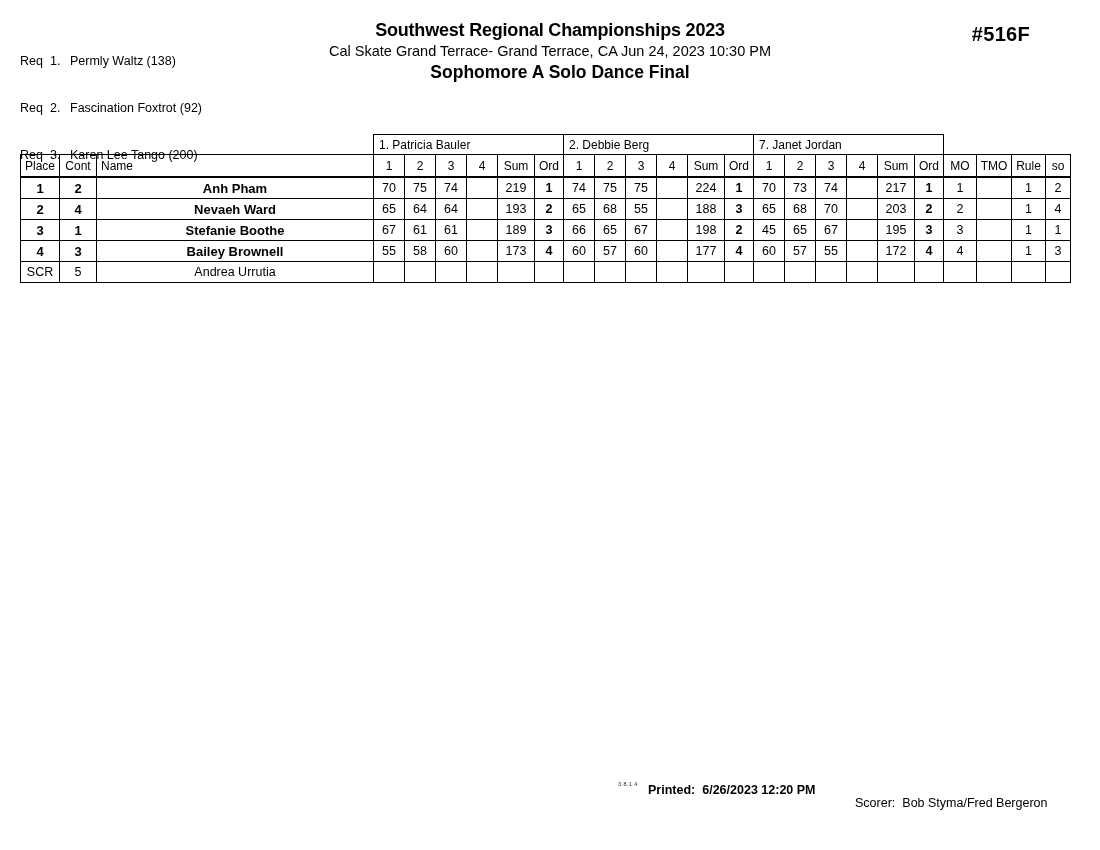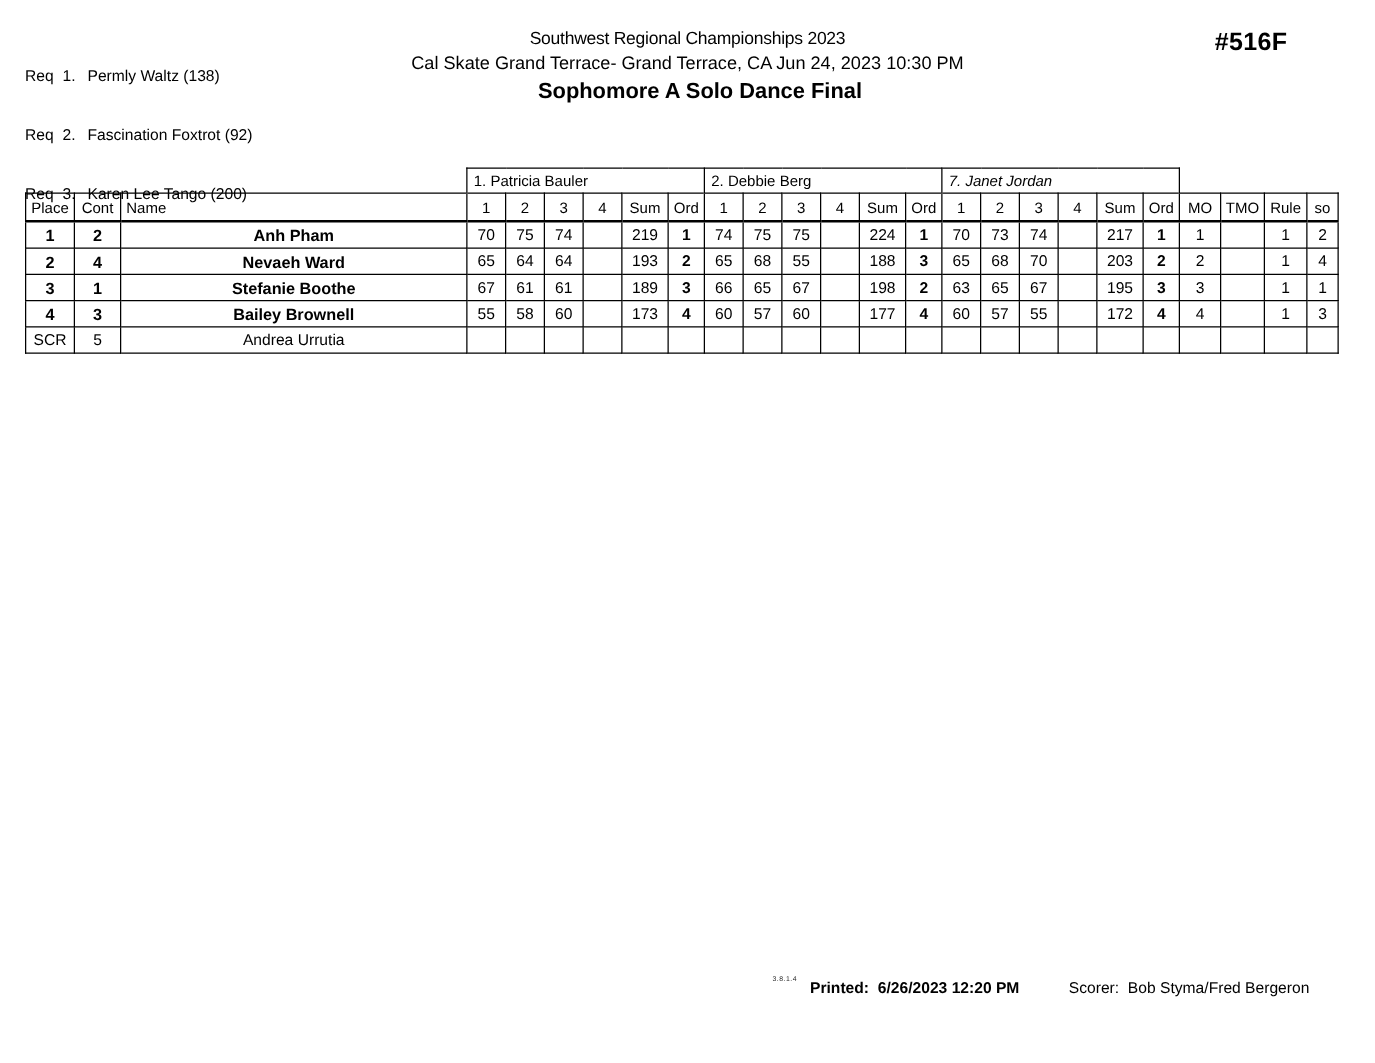--- a/index.html
+++ b/index.html
@@ -31,22 +31,22 @@
 
   
   #header {
     position: absolute;
     left: 0;
     top: 20px;
     width: 1100px;
     text-align: center;
   }
   #header .h-title {
-    font-size: 14px;
-    font-weight: normal;
+    font-size: 18px;
+    font-weight: bold;
     line-height: 21px;
     letter-spacing: -0.2px;
   }
   #header .h-venue {
     font-size: 14.5px;
     line-height: 20px;
   }
   #header .h-event {
     font-size: 17.5px;
     font-weight: bold;
@@ -101,21 +101,20 @@
     border-top: 1px solid #000;
     border-left: 1px solid #000;
     border-right: 1px solid #000;
     border-bottom: none;
     text-align: left;
     padding-left: 5px;
     font-size: 12px;
   }
   tr.judge-band td.jb-title.last {
     border-right: 1px solid #000;
-    font-style: italic;
   }
 
   
   tr.col-head td {
     font-size: 12px;
     height: 21px;
     border-top: 1px solid #000;
     border-bottom: 2px solid #000;
   }
   tr.col-head td.lbl-left {
@@ -172,21 +171,21 @@
   #footer .printed {
     position: absolute;
     left: 648px;
     top: 3px;
     white-space: nowrap;
     font-weight: bold;
   }
   #footer .scorer {
     position: absolute;
     left: 855px;
-    top: 3px;
+    top: 16px;
     white-space: nowrap;
   }
   #footer .sp { display: inline-block; width: 7px; }
 </style>
 </head>
 <body>
 
 <div id="req-block">
   <div class="req-line">
     <span class="req-lbl">Req</span><span class="req-num">1.</span><span class="req-name">Permly Waltz (138)</span>
@@ -321,21 +320,21 @@
       <td class="c-sc">61</td>
       <td class="c-sc"></td>
       <td class="c-sum">189</td>
       <td class="c-ord thickL thickR">3</td>
       <td class="c-sc">66</td>
       <td class="c-sc">65</td>
       <td class="c-sc">67</td>
       <td class="c-sc"></td>
       <td class="c-sum">198</td>
       <td class="c-ord thickL thickR">2</td>
-      <td class="c-sc">63</td>
+      <td class="c-sc">45</td>
       <td class="c-sc">65</td>
       <td class="c-sc">67</td>
       <td class="c-sc"></td>
       <td class="c-sum">195</td>
       <td class="c-ord thickL thickR">3</td>
       <td class="c-mo">3</td>
       <td class="c-tmo"></td>
       <td class="c-rule">1</td>
       <td class="c-so">1</td>
     </tr>

